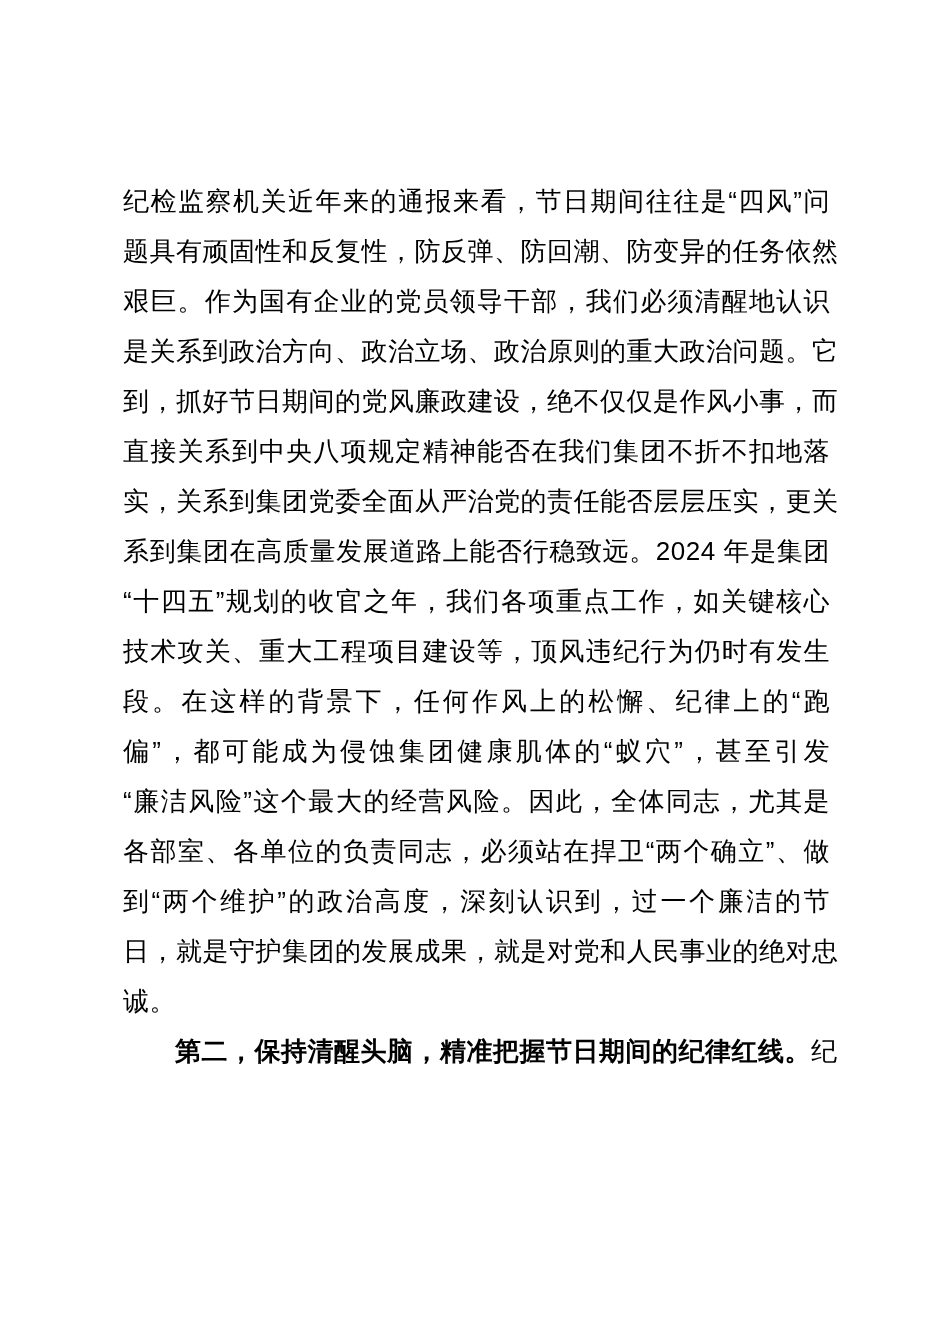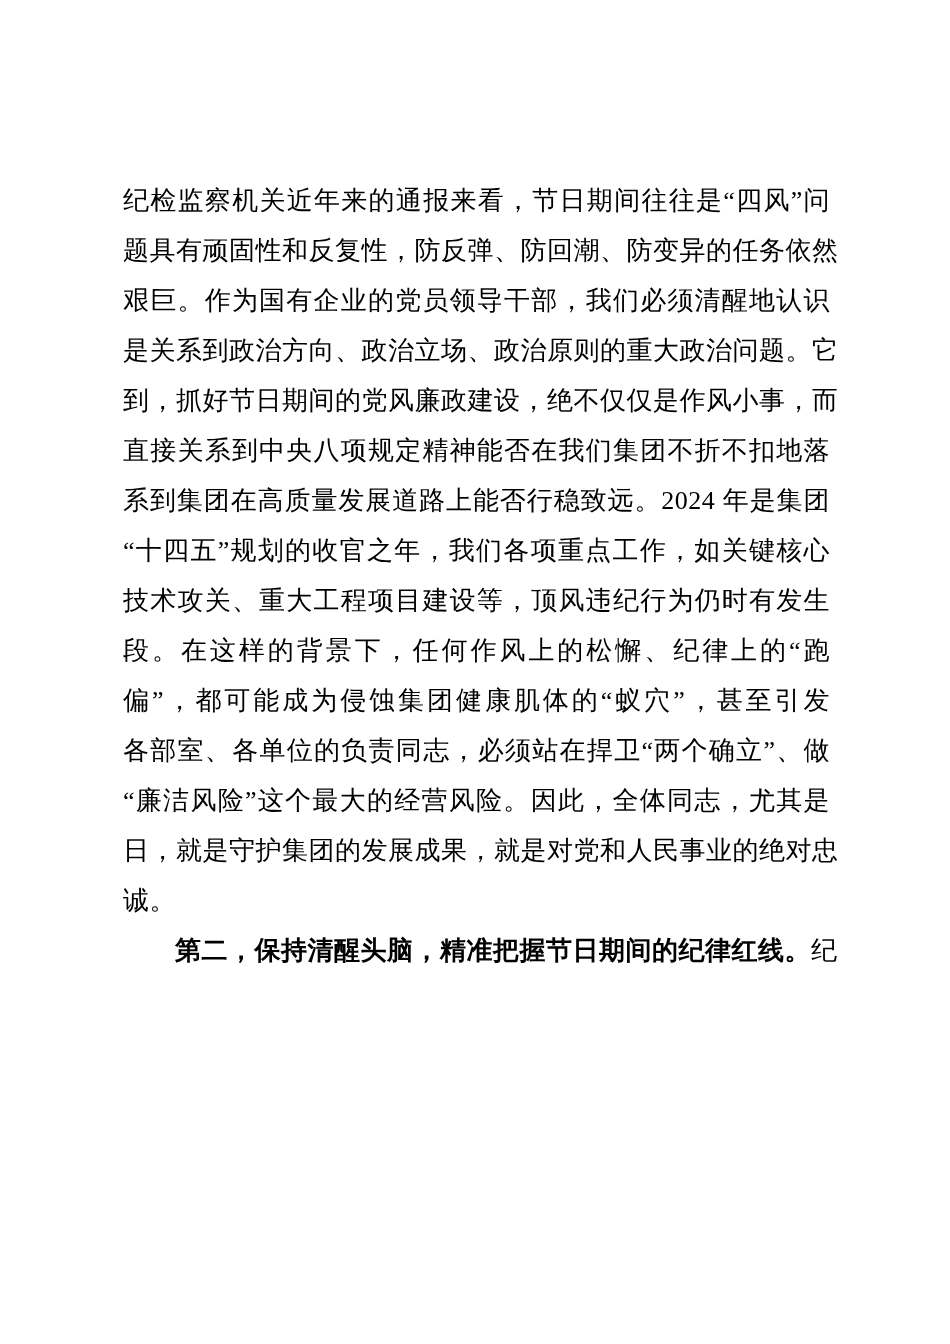--- a/index.html
+++ b/index.html
@@ -6,21 +6,21 @@
     margin: 0;
     padding: 0;
     background: #ffffff;
   }
   .page {
     position: relative;
     width: 950px;
     height: 1344px;
     background: #ffffff;
     overflow: hidden;
-    font-family: Liberation Serif, serif;
+    font-family: Liberation Sans, sans-serif;
   }
   .doc-content {
     position: absolute;
     left: 123px;
     top: 176px;
     width: 707px;
     color: #000000;
     font-size: 26px;
     line-height: 50px;
   }
@@ -49,24 +49,26 @@
 <body>
 
 <div class="page">
   <div class="doc-content" style="color: rgb(0, 0, 0);">
       <div class="line"><span class="run">纪检监察机关近年来的通报来看，节日期间往往是“四风”问</span></div>
       <div class="line"><span class="run">题具有顽固性和反复性，防反弹、防回潮、防变异的任务依然</span></div>
       <div class="line"><span class="run">艰巨。作为国有企业的党员领导干部，我们必须清醒地认识</span></div>
       <div class="line"><span class="run">是关系到政治方向、政治立场、政治原则的重大政治问题。它</span></div>
       <div class="line"><span class="run">到，抓好节日期间的党风廉政建设，绝不仅仅是作风小事，而</span></div>
       <div class="line"><span class="run">直接关系到中央八项规定精神能否在我们集团不折不扣地落</span></div>
+      <div class="line"><span class="run">实，关系到集团党委全面从严治党的责任能否层层压实，更关</span></div>
       <div class="line"><span class="run">系到集团在高质量发展道路上能否行稳致远。2024 年是集团</span></div>
       <div class="line"><span class="run">“十四五”规划的收官之年，我们各项重点工作，如关键核心</span></div>
       <div class="line"><span class="run">技术攻关、重大工程项目建设等，顶风违纪行为仍时有发生</span></div>
       <div class="line"><span class="run">段。在这样的背景下，任何作风上的松懈、纪律上的“跑</span></div>
       <div class="line"><span class="run">偏”，都可能成为侵蚀集团健康肌体的“蚁穴”，甚至引发</span></div>
+      <div class="line"><span class="run">“廉洁风险”这个最大的经营风险。因此，全体同志，尤其是</span></div>
       <div class="line"><span class="run">各部室、各单位的负责同志，必须站在捍卫“两个确立”、做</span></div>
-      <div class="line"><span class="run">“廉洁风险”这个最大的经营风险。因此，全体同志，尤其是</span></div>
+      <div class="line"><span class="run">到“两个维护”的政治高度，深刻认识到，过一个廉洁的节</span></div>
       <div class="line"><span class="run">日，就是守护集团的发展成果，就是对党和人民事业的绝对忠</span></div>
       <div class="line para-end"><span class="run">诚。</span></div>
       <div class="line indent"><span class="run bold">第二，保持清醒头脑，精准把握节日期间的纪律红线。</span><span class="run">纪</span></div>
     </div>
 </div>
 
 </body></html>

